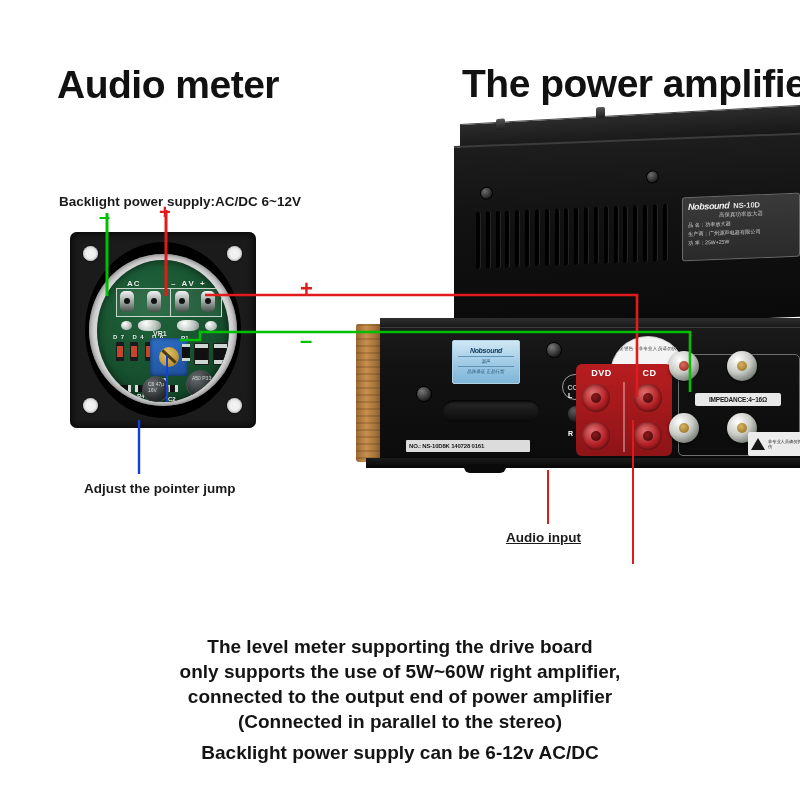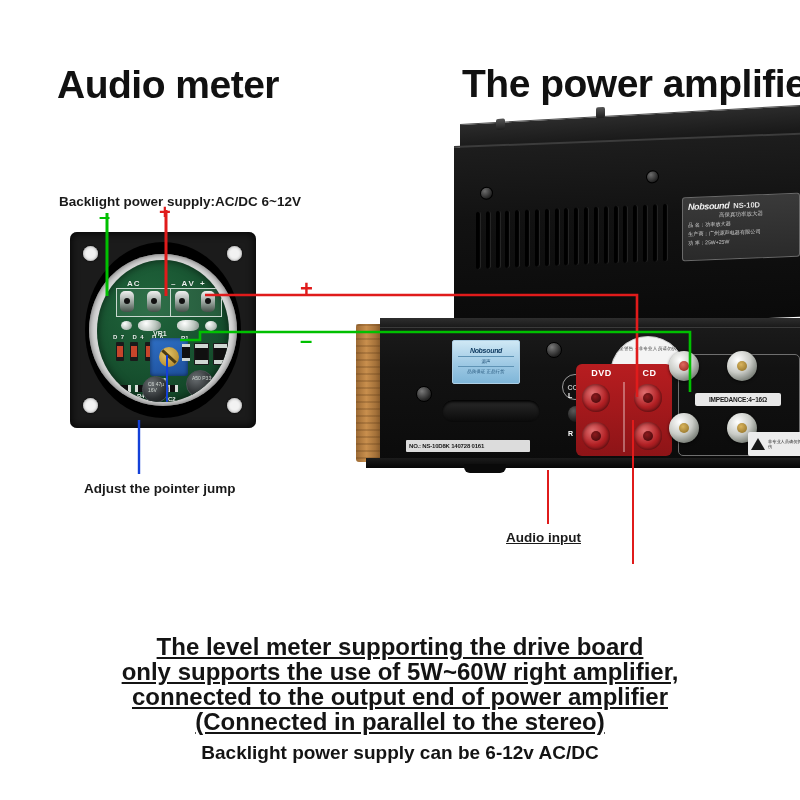--- a/index.html
+++ b/index.html
@@ -363,21 +363,21 @@
   .foot{
     position:absolute;left:108px;top:140px;width:42px;height:9px;border-radius:0 0 6px 6px;
     background:#0a0a0a;
   }
 
   
   #bottom-text{
     position:absolute;left:0;top:634px;width:800px;text-align:center;
     color:#141414;font-weight:bold;
   }
-  #bottom-text .ln{font-size:24px;line-height:25px;white-space:nowrap;text-decoration:underline;}
+  #bottom-text .ln{font-size:19px;line-height:25px;white-space:nowrap;}
   #bottom-note{
     position:absolute;left:0;top:742px;width:800px;text-align:center;
     color:#141414;font-weight:bold;font-size:19px;white-space:nowrap;
   }
 </style>
 </head>
 <body>
 
 <div id="stage">
 

